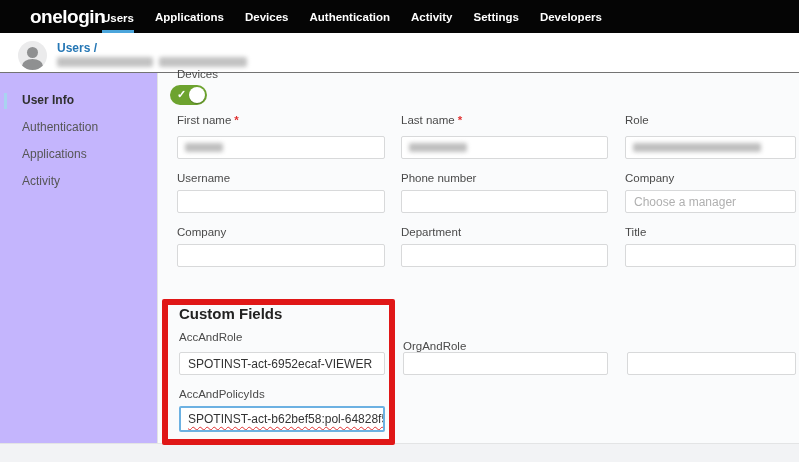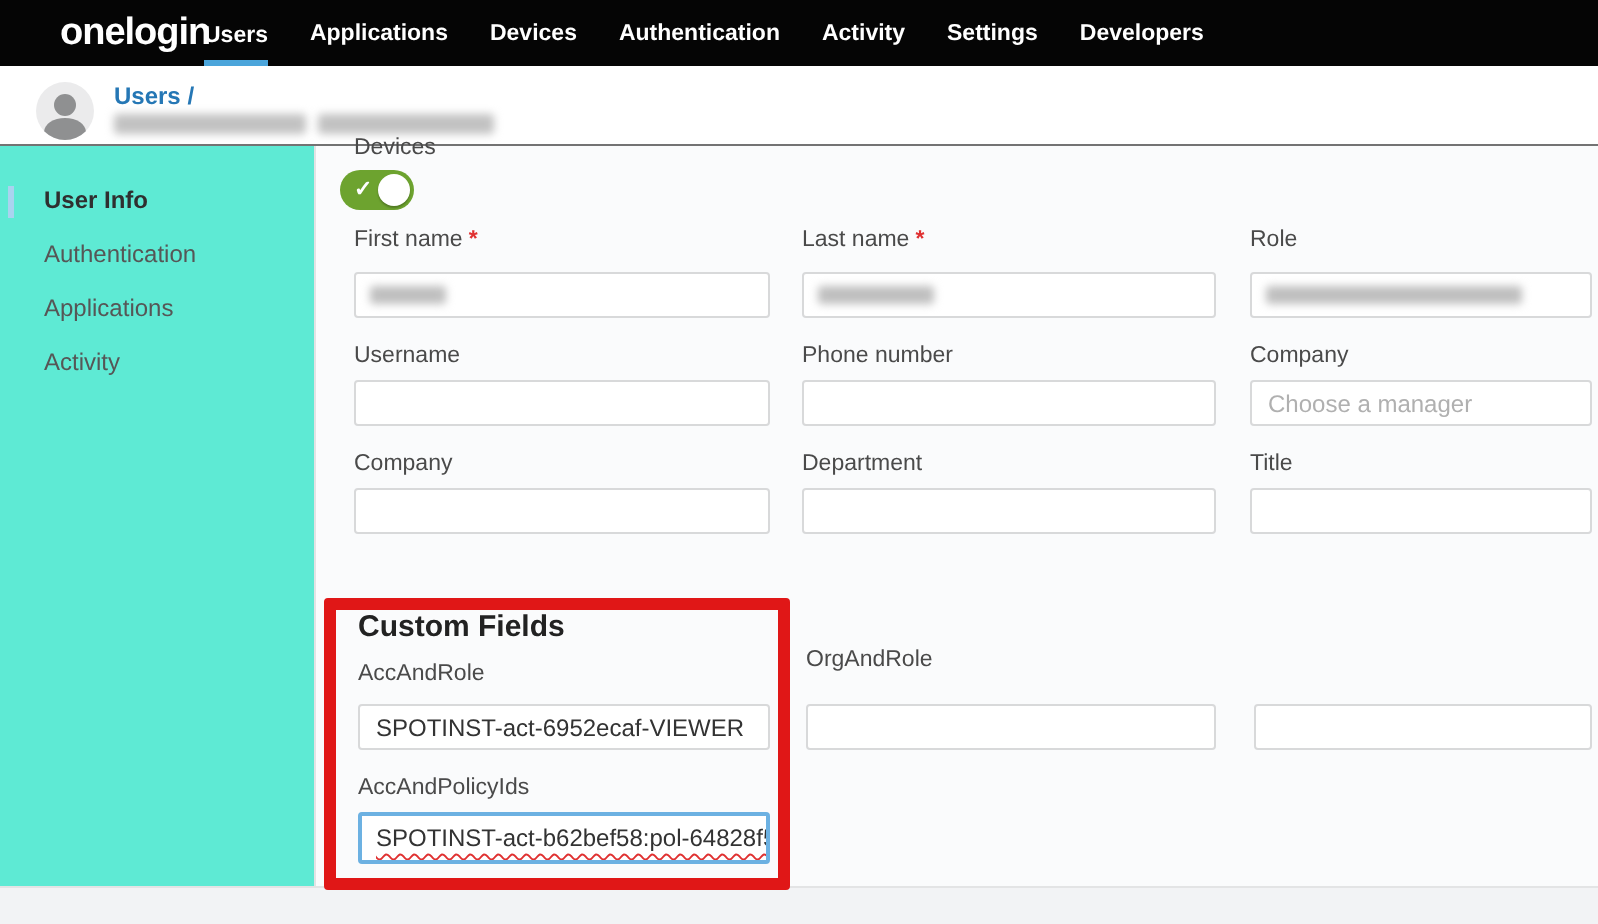--- a/index.html
+++ b/index.html
@@ -18,21 +18,21 @@
   
   .page-header { position:absolute; left:0; top:33px; width:799px; height:40px; background:#fff; border-bottom:1px solid #737373; }
   .avatar { position:absolute; left:18px; top:8px; width:29px; height:29px; border-radius:50%; background:#ebebec; overflow:hidden; }
   .avatar .head { position:absolute; left:9px; top:6px; width:11px; height:11px; border-radius:50%; background:#8f9091; }
   .avatar .shoulders { position:absolute; left:4px; top:18px; width:21px; height:14px; border-radius:50% 50% 0 0; background:#8f9091; }
   .crumb-link { position:absolute; left:57px; top:8px; font-size:12px; font-weight:bold; color:#2577B5; cursor:pointer; }
   .crumb-redacted { position:absolute; left:57px; top:24px; display:flex; gap:6px; }
   .blurbar { background:#c2c2c2; filter:blur(2px); border-radius:2px; height:10px; }
 
   
-  .sidebar { position:absolute; left:0; top:73px; width:158px; height:370px; background:#5eead4; border-right:1px solid #e2e3e4; }
+  .sidebar { position:absolute; left:0; top:73px; width:158px; height:370px; background:#c4b5fd; border-right:1px solid #e2e3e4; }
   .side-item { position:relative; height:27px; line-height:27px; padding-left:22px; font-size:12px; color:#565656; cursor:pointer; }
   .side-item.active { color:#2f2f2f; font-weight:bold; }
   .side-item.active .accent { position:absolute; left:4px; top:6px; width:3px; height:16px; background:#a9d3ef; }
   .side-list { padding-top:14px; }
 
   .content { position:absolute; left:159px; top:73px; width:640px; height:370px; background:#fafbfc; }
 
   
   .f-label { position:absolute; font-size:11.5px; color:#4a4a4a; white-space:nowrap; }
   .req { color:#e03131; margin-left:3px; font-weight:bold; }
@@ -52,21 +52,21 @@
   .row1-lbl { top:114px; } .row1-in { top:136px; }
   .row2-lbl { top:172px; } .row2-in { top:190px; }
   .row3-lbl { top:226px; } .row3-in { top:244px; }
 
   .redact-in { position:absolute; height:9px; background:#bfbfbf; filter:blur(2px); border-radius:2px; }
 
   
   .highlight-box { position:absolute; left:162px; top:299px; width:233px; height:146px;
                    border:6px solid #E01717; border-radius:2px; pointer-events:none; z-index:5; }
   .cf-title { position:absolute; left:179px; top:305px; font-size:15px; font-weight:bold; color:#222; }
-  .cf-lbl1 { left:179px; top:331px; } .cf-lbl2 { left:403px; top:324px; } .cf-lbl3 { left:627px; top:352px; }
+  .cf-lbl1 { left:179px; top:331px; } .cf-lbl2 { left:403px; top:340px; } .cf-lbl3 { left:627px; top:352px; }
   .cf-in { top:352px; }
   .cf-w1 { width:206px; } .cf-w2 { width:205px; } .cf-w3 { width:169px; }
   .lbl-policy { left:179px; top:388px; }
   .policy-input { position:absolute; left:179px; top:406px; width:206px; height:26px; background:#fff;
                   border:2px solid #6CB1E2; border-radius:2px; font-size:12px; color:#333;
                   line-height:22px; padding:0 7px; white-space:nowrap; overflow:hidden; cursor:text; }
   .policy-input span { text-decoration:underline wavy #e03131 1px; text-underline-offset:3px; }
 
   .footer-strip { position:absolute; left:0; top:443px; width:799px; height:19px; background:#f2f3f5; border-top:1px solid #e3e4e5; }
 </style>

